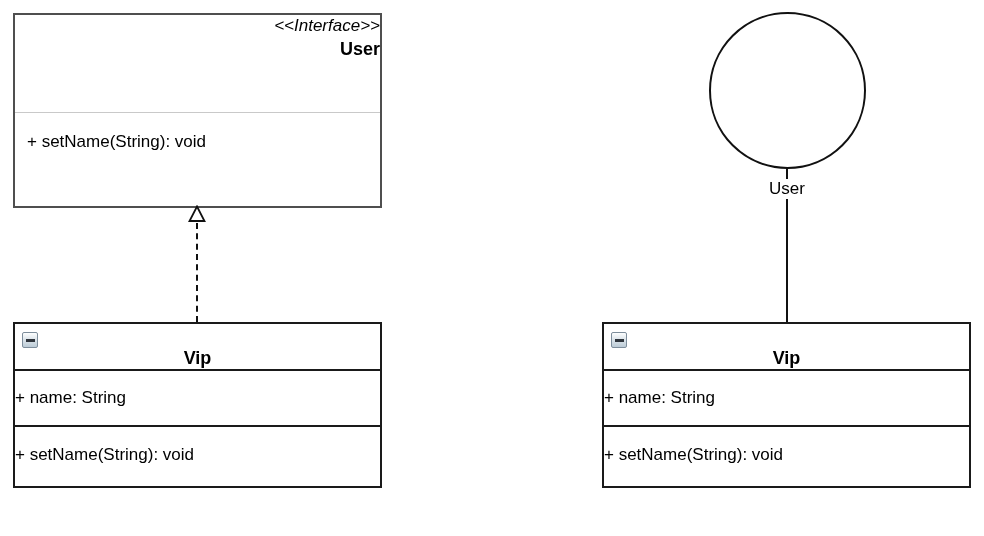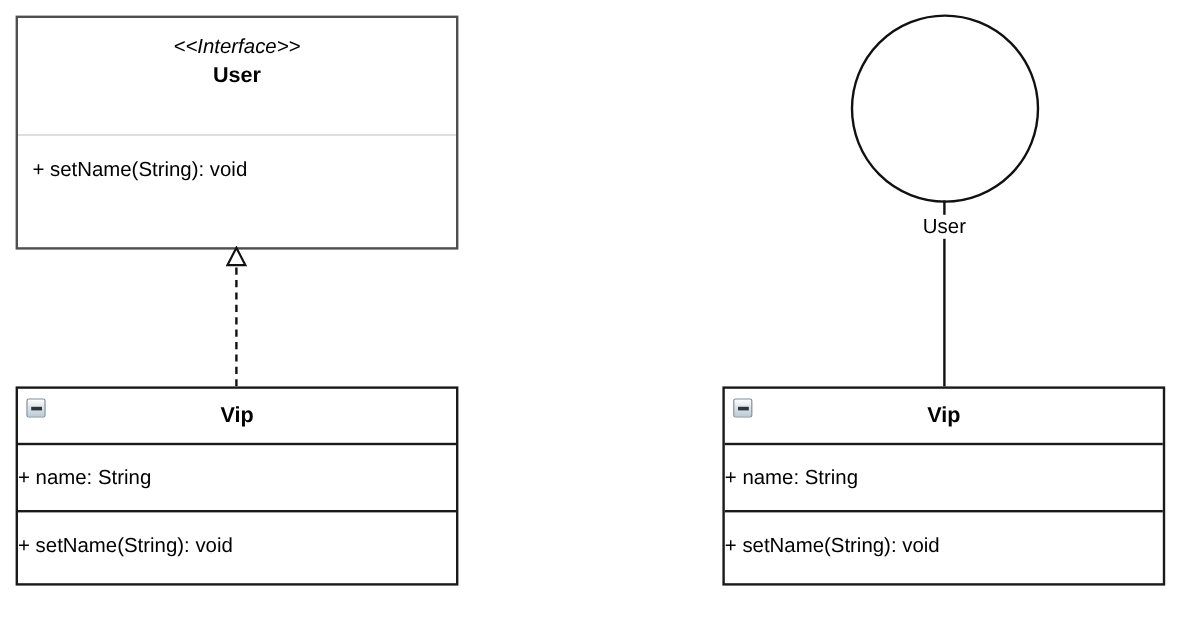--- a/index.html
+++ b/index.html
@@ -16,41 +16,41 @@
 
   
   .iface-box {
     left: 13px; top: 13px;
     width: 369px; height: 195px;
     border: 2px solid #4f4f4f;
     background: #ffffff;
   }
   .iface-head {
     height: 97px;
-    padding-top: 13px;
-    text-align: center;
+    padding-top: 0;
+    text-align: right;
   }
   .stereotype { font-style: italic; font-size: 17px; line-height: 22px; }
   .iface-name { font-weight: bold; font-size: 18px; line-height: 25px; }
   .iface-sep { border-top: 1px solid #c9c9c9; }
   .iface-methods { padding: 17px 0 0 12px; font-size: 17px; line-height: 24px; }
 
   
   .class-box {
     width: 369px; height: 166px;
     border: 2px solid #1a1a1a;
     background: #ffffff;
   }
   .class-box.left-vip  { left: 13px;  top: 322px; }
   .class-box.right-vip { left: 602px; top: 322px; }
   .class-head {
     position: relative;
     height: 47px;
     border-bottom: 2px solid #1a1a1a;
-    display: flex; align-items: center; justify-content: center;
+    display: flex; align-items: flex-end; justify-content: center;
     font-weight: bold; font-size: 18px;
   }
   .collapse-btn {
     position: absolute; left: 7px; top: 8px;
     width: 16px; height: 16px;
     border: 1px solid #7d8d9b;
     border-radius: 2px;
     background: linear-gradient(180deg, #fdfefe 0%, #dde5eb 45%, #bccbd6 100%);
     display: flex; align-items: center; justify-content: center;
     cursor: pointer;

